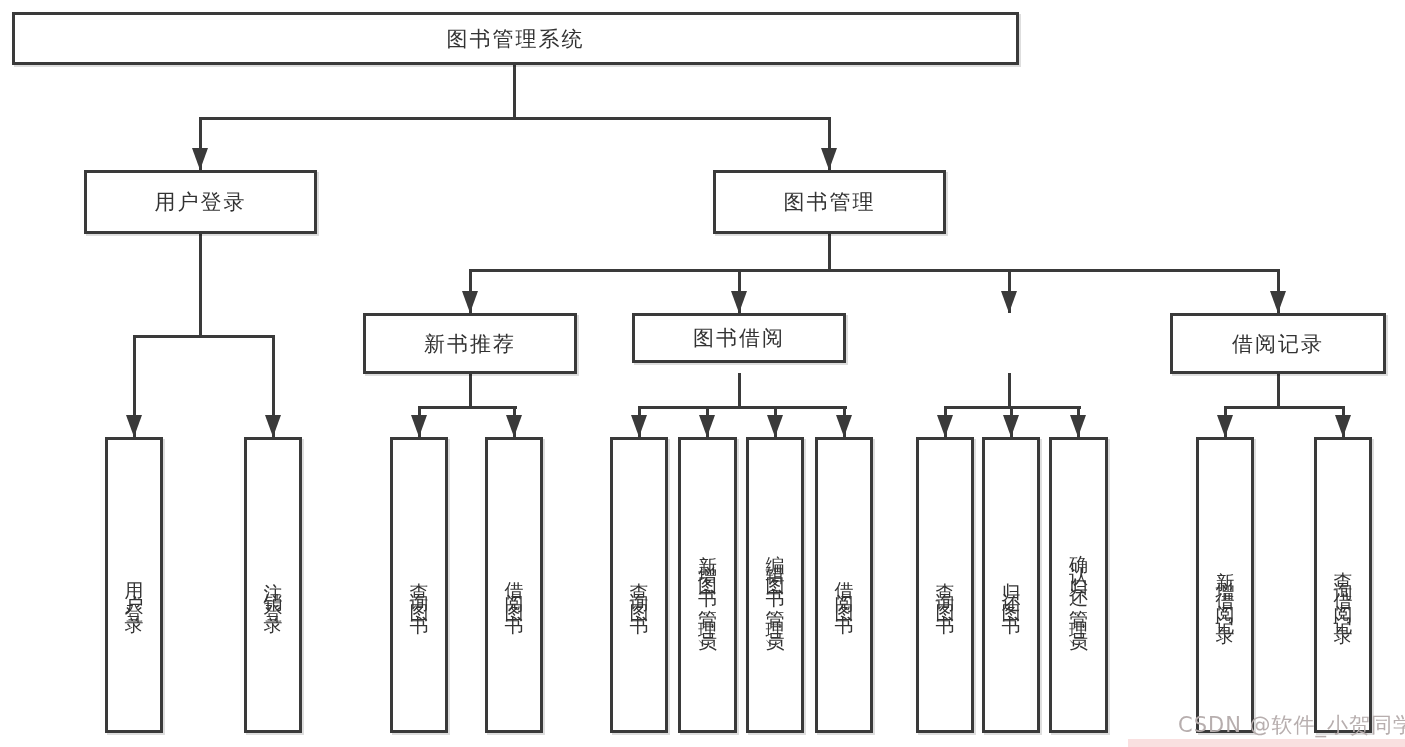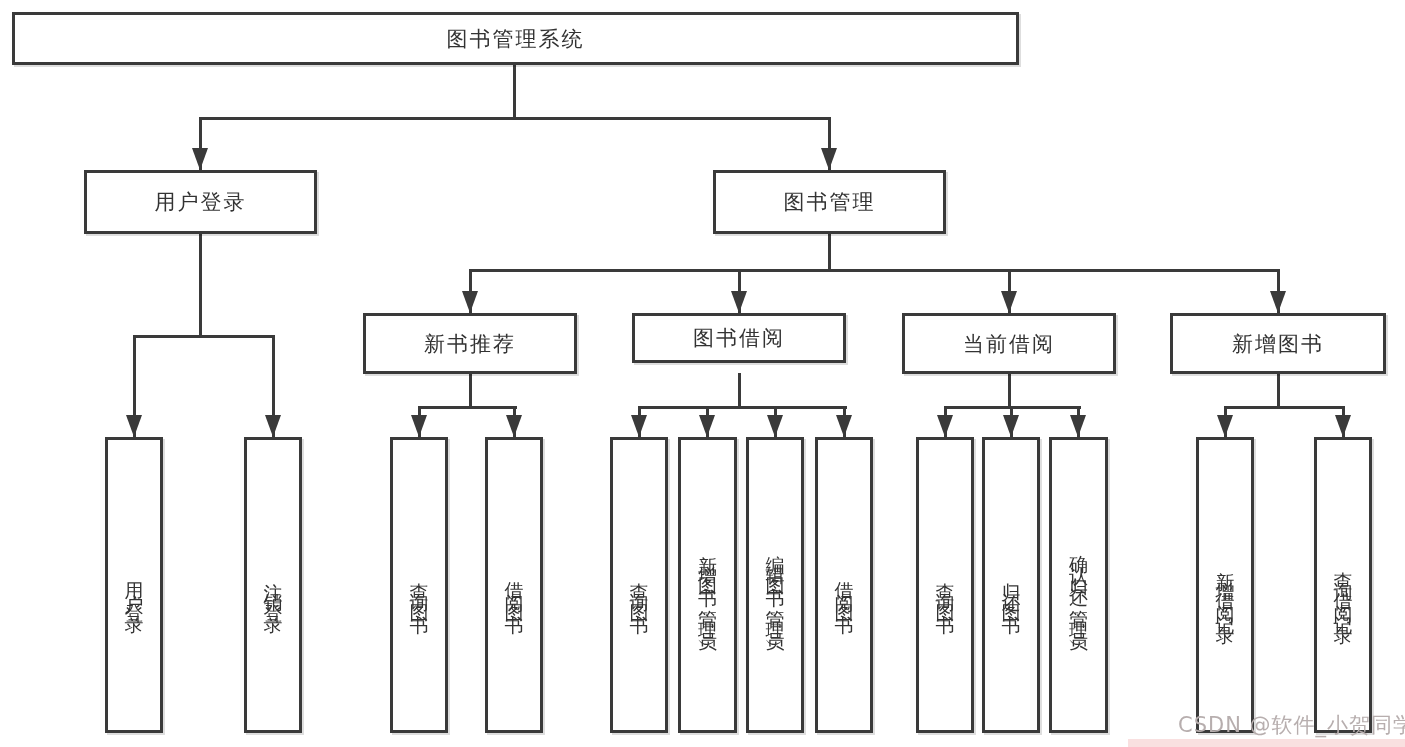--- a/index.html
+++ b/index.html
@@ -95,25 +95,22 @@
   <div class="box h" style="left:363px;top:313px;width:214px;height:61px">
     <span>新书推荐</span>
   </div>
 
   <div class="box h" style="left:713px;top:170px;width:233px;height:64px">
     <span>图书管理</span>
   </div>
   <div class="box h" style="left:632px;top:313px;width:214px;height:50px">
     <span>图书借阅</span>
   </div>
-  <div class="box h" style="left:902px;top:313px;width:214px;height:61px">
-    <span>当前借阅</span>
-  </div>
   <div class="box h" style="left:1170px;top:313px;width:216px;height:61px">
-    <span>新增图书</span>
+    <span>借阅记录</span>
   </div>
 
   <div class="box" style="left:105px;top:437px;width:58px;height:296px">
     <span class="vtext">用户登录</span>
   </div>
   <div class="box" style="left:244px;top:437px;width:58px;height:296px">
     <span class="vtext">注销登录</span>
   </div>
   <div class="box" style="left:390px;top:437px;width:58px;height:296px">
     <span class="vtext">查询图书</span>

